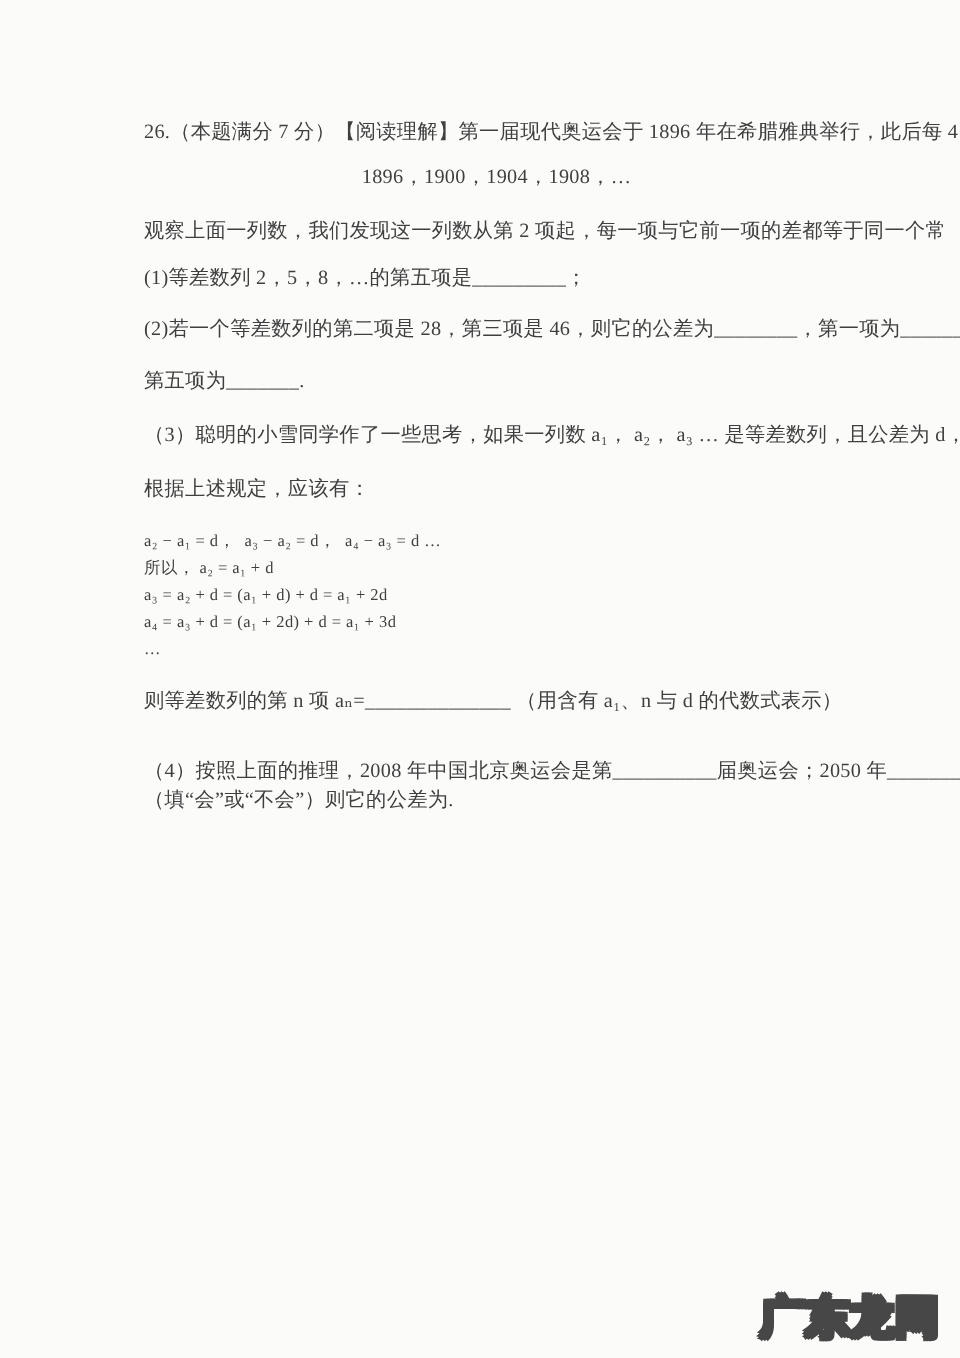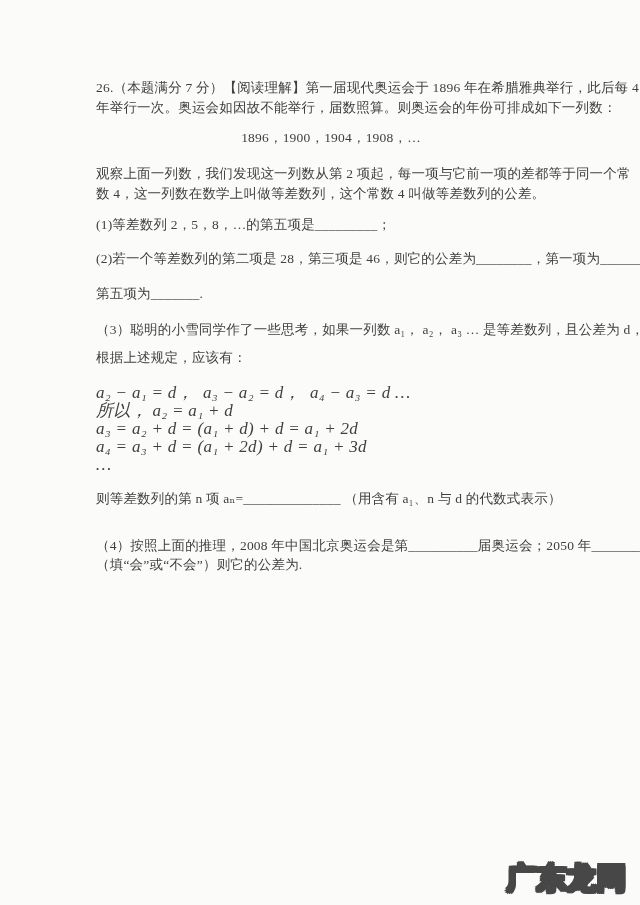--- a/index.html
+++ b/index.html
@@ -31,27 +31,26 @@
     white-space: nowrap;
     letter-spacing: 0.2px;
   }
   .block-intro      { margin-top: 78px; }
   .block-sequence   { margin-top: 10px; letter-spacing: 1px; text-align: center; }
   .block-observe    { margin-top: 16px; }
   .block-q1         { margin-top: 11px; }
   .block-q2a        { margin-top: 14px; }
   .block-q2b        { margin-top: 15px; }
   .block-q3a        { margin-top: 16px; }
-  .block-q3b        { margin-top: 8px; }
+  .block-q3b        { margin-top: 16px; }
   .block-derivation { margin-top: 16px; }
   .block-nth        { margin-top: 15px; }
   .block-q4         { margin-top: 27px; line-height: 19px; }
   .formula {
-    font-style: italic;
-    font-size: 17px;
+    font-size: 11px;
     line-height: 18px;
     white-space: pre-wrap;
     letter-spacing: 0.3px;
   }
   .watermark {
     position: absolute;
     right: 13px;
     bottom: 6px;
     font-family: "DejaVu Sans", sans-serif;
     font-weight: 700;
@@ -72,30 +71,28 @@
 </style>
 </head>
 <body>
 
 <div class="page">
 
   <div class="doc">
 
     <div class="block-intro">
       <div class="line">26.（本题满分 7 分）【阅读理解】第一届现代奥运会于 1896 年在希腊雅典举行，此后每 4</div>
-      <div class="line">年举行一次。奥运会如因故不能举行，届数照算。则奥运会的年份可排成如下一列数：</div>
     </div>
 
     <div class="block-sequence">
       <div class="line">1896，1900，1904，1908，…</div>
     </div>
 
     <div class="block-observe">
       <div class="line">观察上面一列数，我们发现这一列数从第 2 项起，每一项与它前一项的差都等于同一个常</div>
-      <div class="line">数 4，这一列数在数学上叫做等差数列，这个常数 4 叫做等差数列的公差。</div>
     </div>
 
     <div class="block-q1">
       <div class="line">(1)等差数列 2，5，8，…的第五项是_________；</div>
     </div>
 
     <div class="block-q2a">
       <div class="line">(2)若一个等差数列的第二项是 28，第三项是 46，则它的公差为________，第一项为______，</div>
     </div>
 

